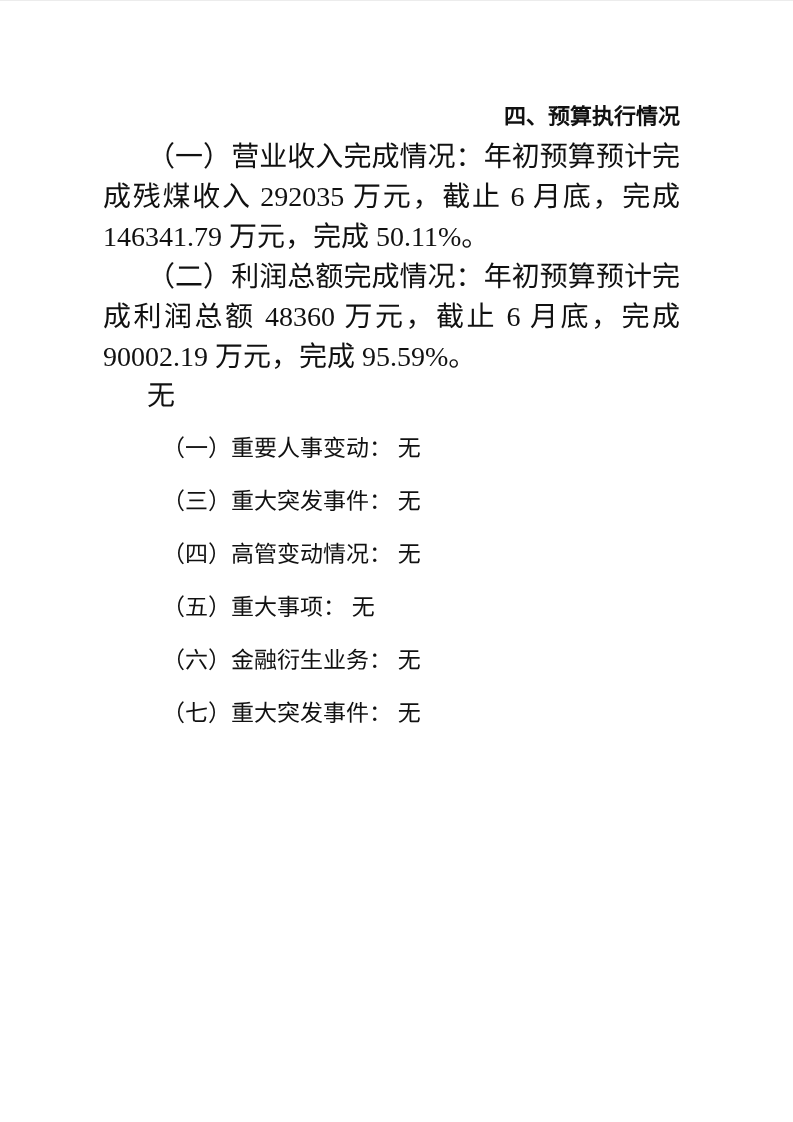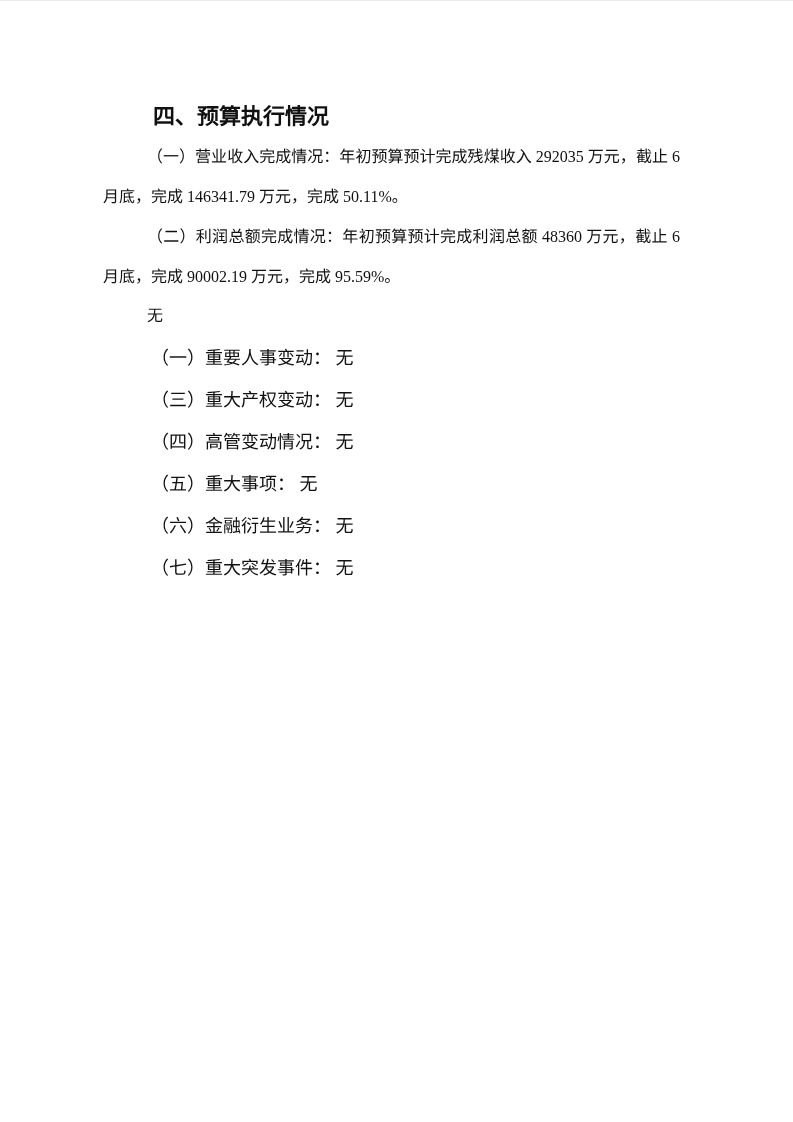--- a/index.html
+++ b/index.html
@@ -19,42 +19,43 @@
   }
   .sec-heading {
     margin: 0;
     font-family: "Liberation Sans", sans-serif;
     font-weight: 700;
     font-size: 22px;
     line-height: 40px;
     color: #111111;
     text-indent: 50px;
     white-space: nowrap;
+    text-align: right;
   }
   .sec-heading.h5 { margin-top: 25px; }
   .sec-heading.h6 { margin-top: 0; margin-bottom: 4px; }
   .body-para {
     margin: 0;
     font-family: "Liberation Serif", serif;
     font-weight: 400;
-    font-size: 16px;
+    font-size: 28px;
     line-height: 40px;
     color: #111111;
     text-indent: 44px;
     text-align: justify;
   }
   .none-line {
     line-height: 38px;
     text-align: left;
   }
   .list-item {
-    margin: 4px;
+    margin: 15px;
     font-family: "Liberation Serif", serif;
     font-weight: 400;
-    font-size: 18px;
+    font-size: 23px;
     line-height: 38px;
     color: #111111;
     text-indent: 44px;
     text-align: left;
     white-space: nowrap;
   }
 </style>
 </head>
 <body>
 
@@ -65,20 +66,20 @@
     <p class="body-para">（一）营业收入完成情况：年初预算预计完成残煤收入 292035 万元，截止 6 月底，完成 146341.79 万元，完成 50.11%。</p>
     <p class="body-para">（二）利润总额完成情况：年初预算预计完成利润总额 48360 万元，截止 6 月底，完成 90002.19 万元，完成 95.59%。</p>
   </section>
 
   <section>
     <p class="body-para none-line">无</p>
   </section>
 
   <section>
     <p class="list-item">（一）重要人事变动： 无</p>
-    <p class="list-item">（三）重大产权变动： 无</p>
+    <p class="list-item">（三）重大突发事件： 无</p>
     <p class="list-item">（四）高管变动情况： 无</p>
     <p class="list-item">（五）重大事项： 无</p>
     <p class="list-item">（六）金融衍生业务： 无</p>
     <p class="list-item">（七）重大突发事件： 无</p>
   </section>
 
 </div>
 
 </body></html>

